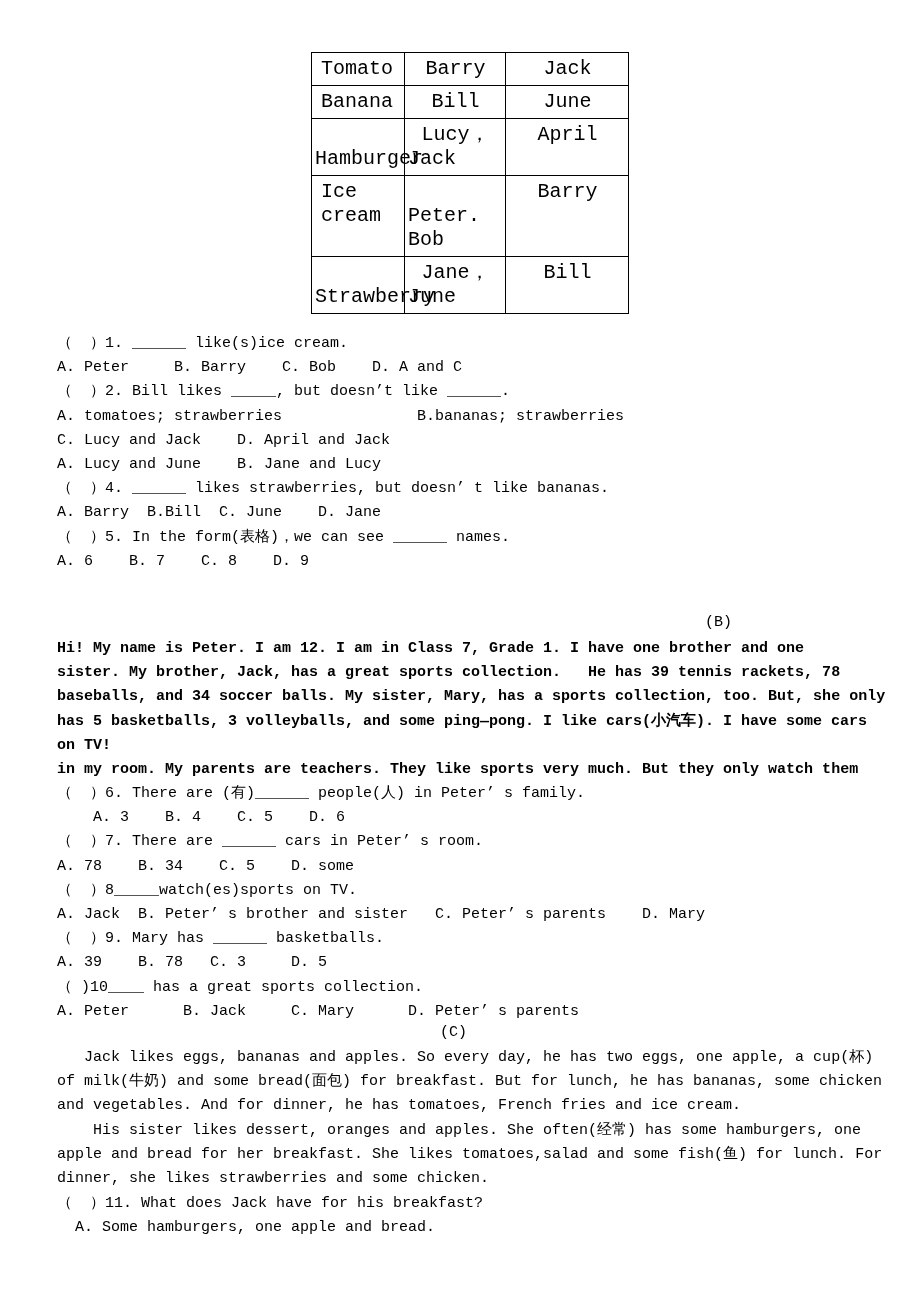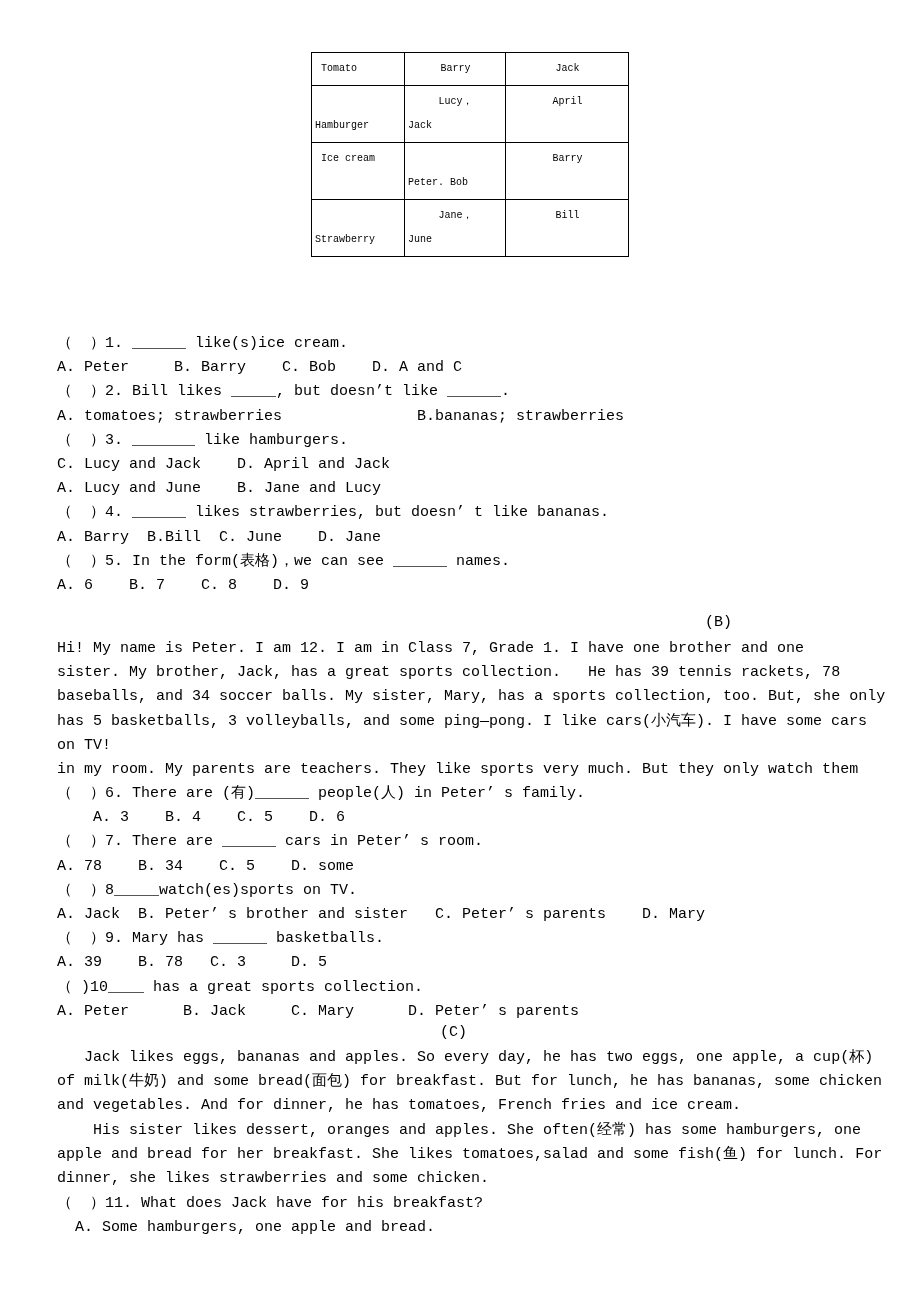--- a/index.html
+++ b/index.html
@@ -27,21 +27,21 @@
   .form-wrap {
     position: absolute;
     left: 311px;
     top: 52px;
     width: 300px;
   }
   table.form {
     border-collapse: collapse;
     table-layout: fixed;
     width: 300px;
-    font-size: 10px;
+    font-size: 20px;
     line-height: 24px;
   }
   table.form td {
     border: 1px solid #000;
     vertical-align: top;
     padding: 4px 2px 4px 3px;
     font-family: "Liberation Mono", "DejaVu Sans Mono", monospace;
   }
   table.form td.c0 { width: 87px; }
   table.form td.c1 { width: 95px; }
@@ -107,20 +107,33 @@
             <span class="cell-split">
               <span class="ln1">Barry</span>
             </span>
           </td>
           <td class="c2">
             <span class="t-center">Jack</span>
           </td>
         </tr>
         <tr>
           <td class="c0">
+            <span class="t-indent">Banana</span>
+          </td>
+          <td class="c1">
+            <span class="cell-split">
+              <span class="ln1">Bill</span>
+            </span>
+          </td>
+          <td class="c2">
+            <span class="t-center">June</span>
+          </td>
+        </tr>
+        <tr>
+          <td class="c0">
             <span style="display:block;height:24px;"></span>
             <span class="t-left">Hamburger</span>
           </td>
           <td class="c1">
             <span class="cell-split">
               <span class="ln1">Lucy，</span>
               <span class="ln2">Jack</span>
             </span>
           </td>
           <td class="c2">
@@ -158,32 +171,31 @@
         </tr>
       </tbody>
     </table>
   </div>
 
   <div class="q-block" style="top:332px;">
     <div class="line">（  ）1. ______ like(s)ice cream.</div>
     <div class="line">A. Peter     B. Barry    C. Bob    D. A and C</div>
     <div class="line">（  ）2. Bill likes _____, but doesn’t like ______.</div>
     <div class="line">A. tomatoes; strawberries               B.bananas; strawberries</div>
-    <div class="line">（  ）3. _______ like hamburgers.</div>
     <div class="line">C. Lucy and Jack    D. April and Jack</div>
     <div class="line">A. Lucy and June    B. Jane and Lucy</div>
     <div class="line">（  ）4. ______ likes strawberries, but doesn’ t like bananas.</div>
     <div class="line">A. Barry  B.Bill  C. June    D. Jane</div>
     <div class="line">（  ）5. In the form(表格)，we can see ______ names.</div>
     <div class="line">A. 6    B. 7    C. 8    D. 9</div>
   </div>
 
   <div class="sec-label" style="left:705px; top:611px;">(B)</div>
 
-  <div class="passage" style="top:637px;">
+  <div class="passage" style="top:637px;font-weight:bold;">
     <div class="pline cond">Hi! My name is Peter. I am 12. I am in Class 7, Grade 1. I have one brother and one</div>
     <div class="pline cond">sister. My brother, Jack, has a great sports collection.   He has 39 tennis rackets, 78</div>
     <div class="pline cond">baseballs, and 34 soccer balls. My sister, Mary, has a sports collection, too. But, she only</div>
     <div class="pline cond">has 5 basketballs, 3 volleyballs, and some ping—pong. I like cars(小汽车). I have some cars</div>
     <div class="pline cond">on TV!</div>
     <div class="pline cond">in my room. My parents are teachers. They like sports very much. But they only watch them</div>
   </div>
 
   <div class="q-block" style="top:782px;">
     <div class="line">（  ）6. There are (有)______ people(人) in Peter’ s family.</div>

